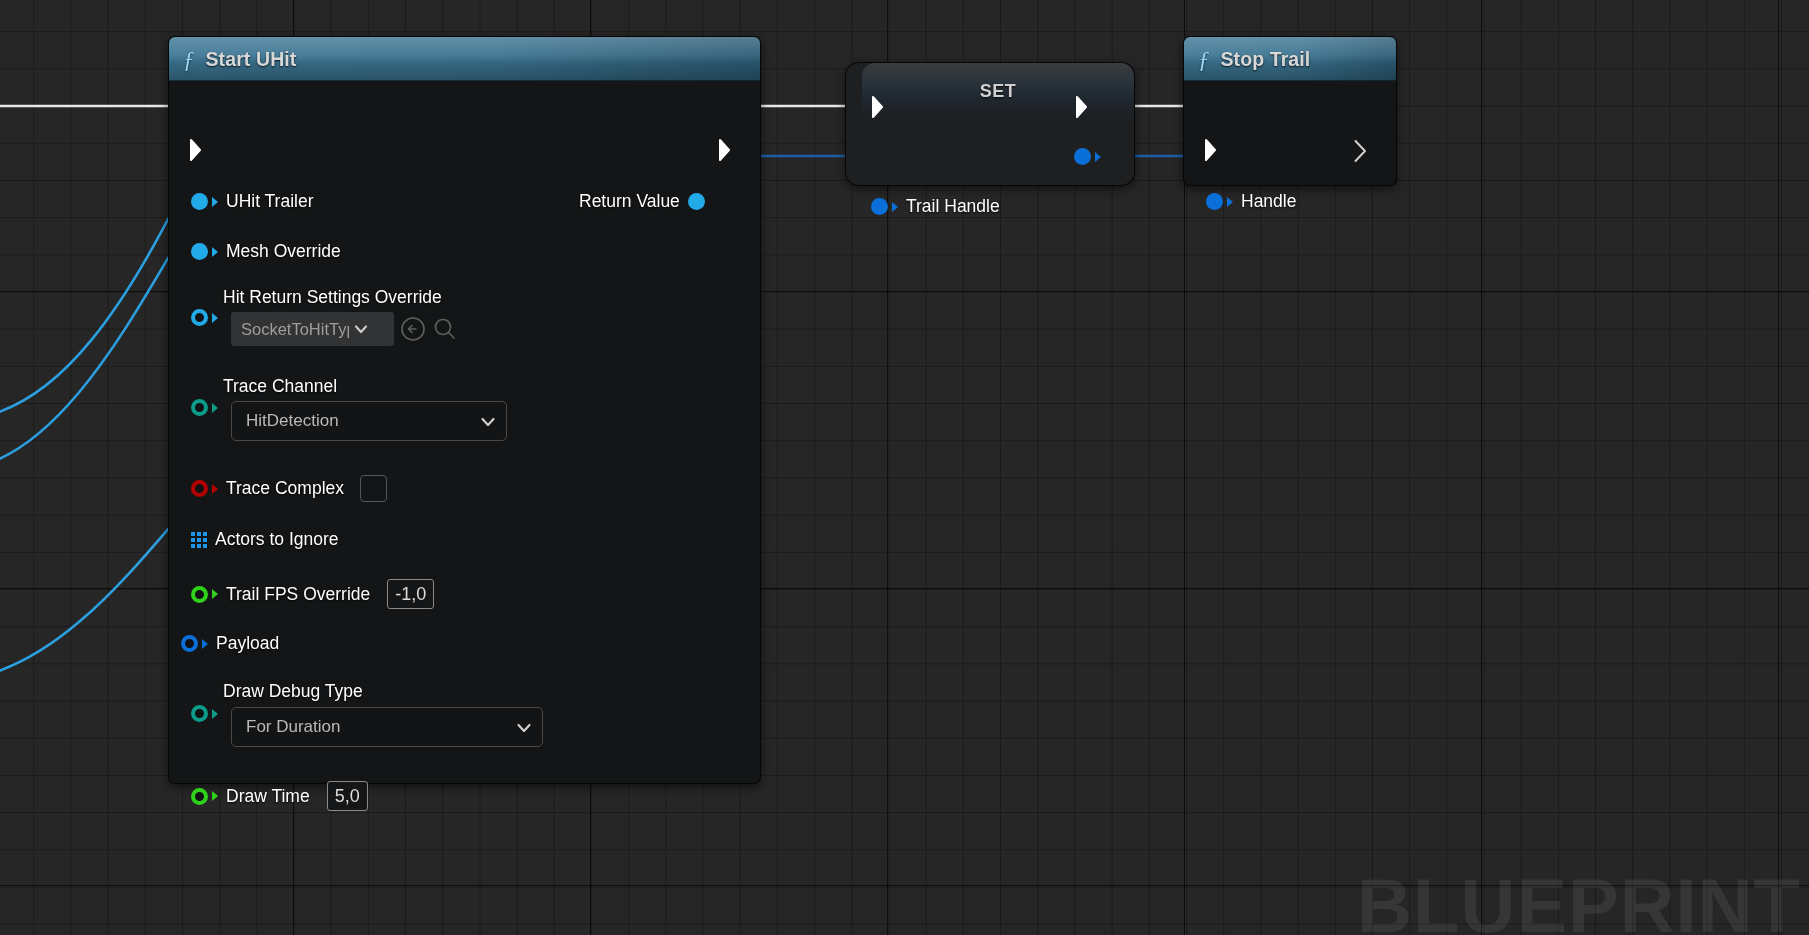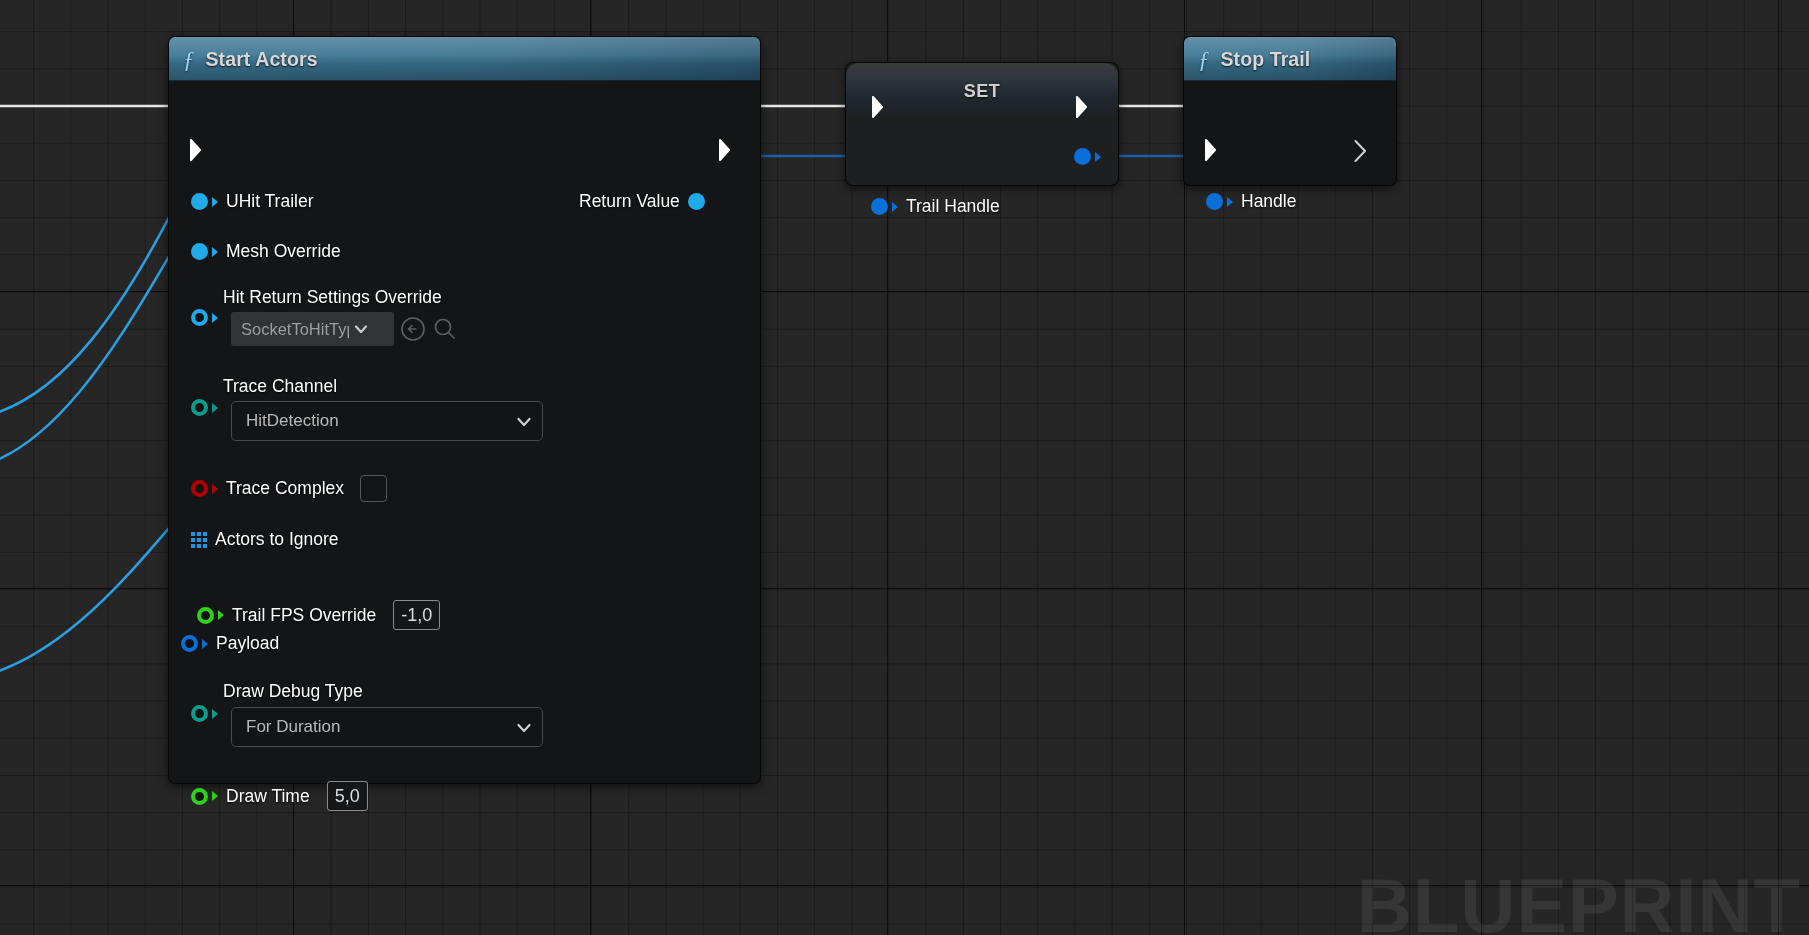--- a/index.html
+++ b/index.html
@@ -110,21 +110,22 @@
   .node-body {
     position: relative;
     background: #131516;
     border-radius: 0 0 6px 6px;
   }
 
   
   .node-set {
     background: #1d1f21;
     border: 1px solid rgba(0,0,0,0.8);
-    border-radius: 8px;
+    border-radius: 14px;
+    padding-left: 16px;
   }
   .node-set .set-top {
     height: 56px;
     border-radius: 13px 13px 0 0;
     background:
       linear-gradient(to bottom,
         rgba(255,255,255,0.13) 0%,
         rgba(120,160,200,0.17) 30%,
         rgba(40,70,100,0.22) 62%,
         rgba(0,0,0,0.0) 100%);
@@ -293,21 +294,21 @@
 
     <path d="M 1096,106 L 1208,106" stroke="#e8e8e8" stroke-width="2.4" fill="none"></path>
 
     <path d="M 1092,156 L 1209,156" stroke="#1b5fa8" stroke-width="2.4" fill="none"></path>
   </svg>
 
   <div class="node node-fn" id="node-start-trail" style="left:168px; top:36px; width:591px; height:746px;">
 
     <div class="node-header">
       <span class="fn-glyph">ƒ</span>
-      <span class="node-title">Start Actors</span>
+      <span class="node-title">Start UHit</span>
     </div>
 
     <div class="node-body" style="height:700px;">
 
       <div class="pin-row" style="left:20px; top:58px;">
         <span class="pin-exec">
           <svg width="18" height="22" viewBox="0 0 18 22">
             <path d="M2,1 L11,11 L2,21 Z" fill="#ffffff" stroke="#ffffff" stroke-width="2" stroke-linejoin="round"></path>
           </svg>
         </span>
@@ -369,21 +370,21 @@
       </div>
 
       <div class="pin-row" style="left:54px; top:295px;">
         <span class="group-label">Trace Channel</span>
       </div>
       <div class="pin-row" style="left:22px; top:318px; gap:8px;">
         <span class="pin-ring" style="border-color:#0d9b8a;"></span>
         <span class="pin-arrow" style="border-left:6px solid #0d9b8a; margin-left:-4px;"></span>
       </div>
       <div class="pin-row" style="left:62px; top:320px;">
-        <span class="combo" style="width:312px;">
+        <span class="combo" style="width:276px;">
           <span>HitDetection</span>
           <span class="chev">
             <svg width="18" height="18" viewBox="0 0 18 18">
               <path d="M3.5,6 L9,12 L14.5,6" fill="none" stroke="#cfcfcf" stroke-width="2.2" stroke-linecap="round" stroke-linejoin="round"></path>
             </svg>
           </span>
         </span>
       </div>
 
       <div class="pin-row" style="left:22px; top:394px; gap:8px;text-align:right;">
@@ -401,21 +402,21 @@
             <i></i>
             <i></i>
             <i></i>
             <i></i>
             <i></i>
             <i></i>
         </span>
         <span class="pin-label">Actors to Ignore</span>
       </div>
 
-      <div class="pin-row" style="left:28px; top:498px; gap:8px;margin-top:21px;">
+      <div class="pin-row" style="left:22px; top:498px; gap:8px;">
         <span class="pin-ring" style="border-color:#2fd11a;"></span>
         <span class="pin-arrow" style="border-left:6px solid #2fd11a; margin-left:-4px;"></span>
         <span class="pin-label">Trail FPS Override</span>
         <span class="numbox" style="margin-left:9px;">
           <span>-1,0</span>
         </span>
       </div>
 
       <div class="pin-row" style="left:12px; top:552px; gap:8px;">
         <span class="pin-ring" style="border-color:#0a6fd8;"></span>

